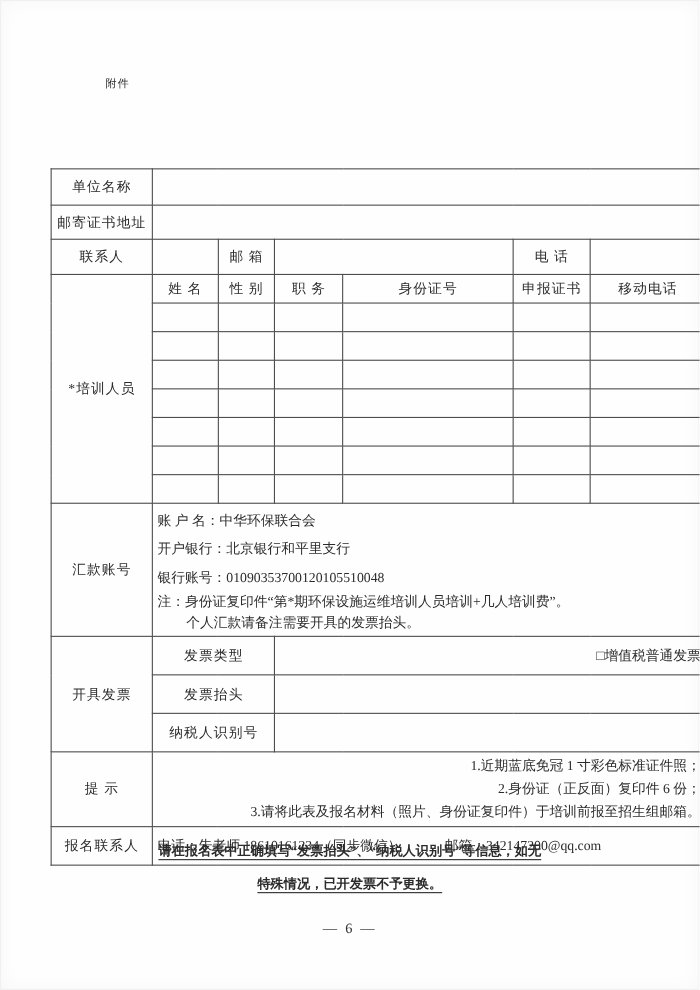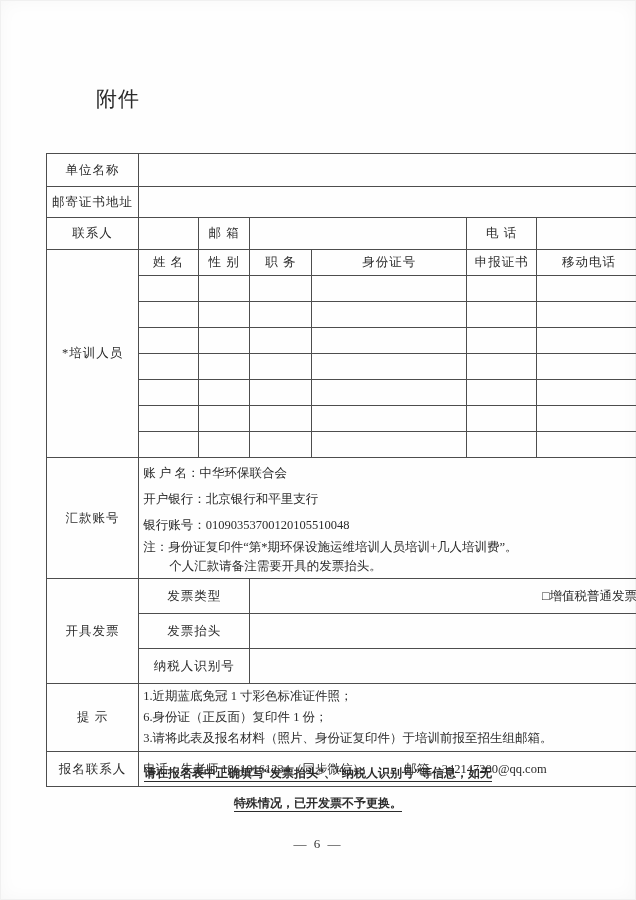--- a/index.html
+++ b/index.html
@@ -11,22 +11,22 @@
     position: relative;
     overflow: hidden;
   }
   .page {
     position: absolute; inset: 0;
     background: #fefefe;
     border: 1px solid #f0f0f0;
     box-shadow: inset 0 0 18px rgba(0,0,0,0.03);
   }
   .attachment {
-    position: absolute; left: 95px; top: 84px;
-    font-size: 21px; letter-spacing: 1px;
+    position: absolute; left: 95px; top: 68px;
+    font-size: 10px; letter-spacing: 1px;
   }
   .doc-title {
     position: absolute; left: 0; right: 0; top: 103px;
     text-align: center;
     font-size: 16.5px; font-weight: bold; letter-spacing: 1px;
   }
   table.form {
     position: absolute; left: 45px; top: 152px;
     width: 596px;
     border-collapse: collapse;
@@ -45,21 +45,21 @@
   tr.r-contact td { height: 32px; }
   tr.r-thead   td { height: 26px; }
   tr.trainee-row td { height: 26px; }
   tr.r-invoice td { height: 35px; }
   tr.r-regcontact td { height: 35px; }
   td.remit-cell { padding: 6px 8px 4px 10px; }
   .remit-line { line-height: 26px; white-space: nowrap; }
   .remit-note  { line-height: 19px; white-space: nowrap; }
   .remit-note.indent { padding-left: 26px; }
   td.tips-cell { padding: 5px 8px 5px 10px; }
-  .tips-line { line-height: 21px; white-space: nowrap; }
+  .tips-line { line-height: 21px; white-space: nowrap; text-align: right; }
   td.invoice-value { text-align: right; }
   td.regc-cell { padding-left: 10px; }
   .regc-phone { margin-right: 36px; }
   .footer-note {
     position: absolute; left: 0; right: 0; top: 757px;
     text-align: center;
     font-size: 12px; font-weight: bold;
     line-height: 30px;
   }
   .footer-note .u {
@@ -204,21 +204,21 @@
       </tr>
       <tr class="r-invoice">
         <td class="lbl" colspan="2">纳税人识别号</td>
         <td colspan="4"></td>
       </tr>
 
       <tr>
         <td class="lbl">提  示</td>
         <td colspan="6" class="tips-cell">
           <div class="tips-line">1.近期蓝底免冠 1 寸彩色标准证件照；</div>
-          <div class="tips-line">6.身份证（正反面）复印件 1 份；</div>
+          <div class="tips-line">2.身份证（正反面）复印件 6 份；</div>
           <div class="tips-line">3.请将此表及报名材料（照片、身份证复印件）于培训前报至招生组邮箱。</div>
         </td>
       </tr>
 
       <tr class="r-regcontact">
         <td class="lbl">报名联系人</td>
         <td colspan="6" class="regc-cell">
           <span class="regc-phone">电话：朱老师 18610161234（同步微信）</span>
           <span>邮箱：342147200@qq.com</span>
         </td>

